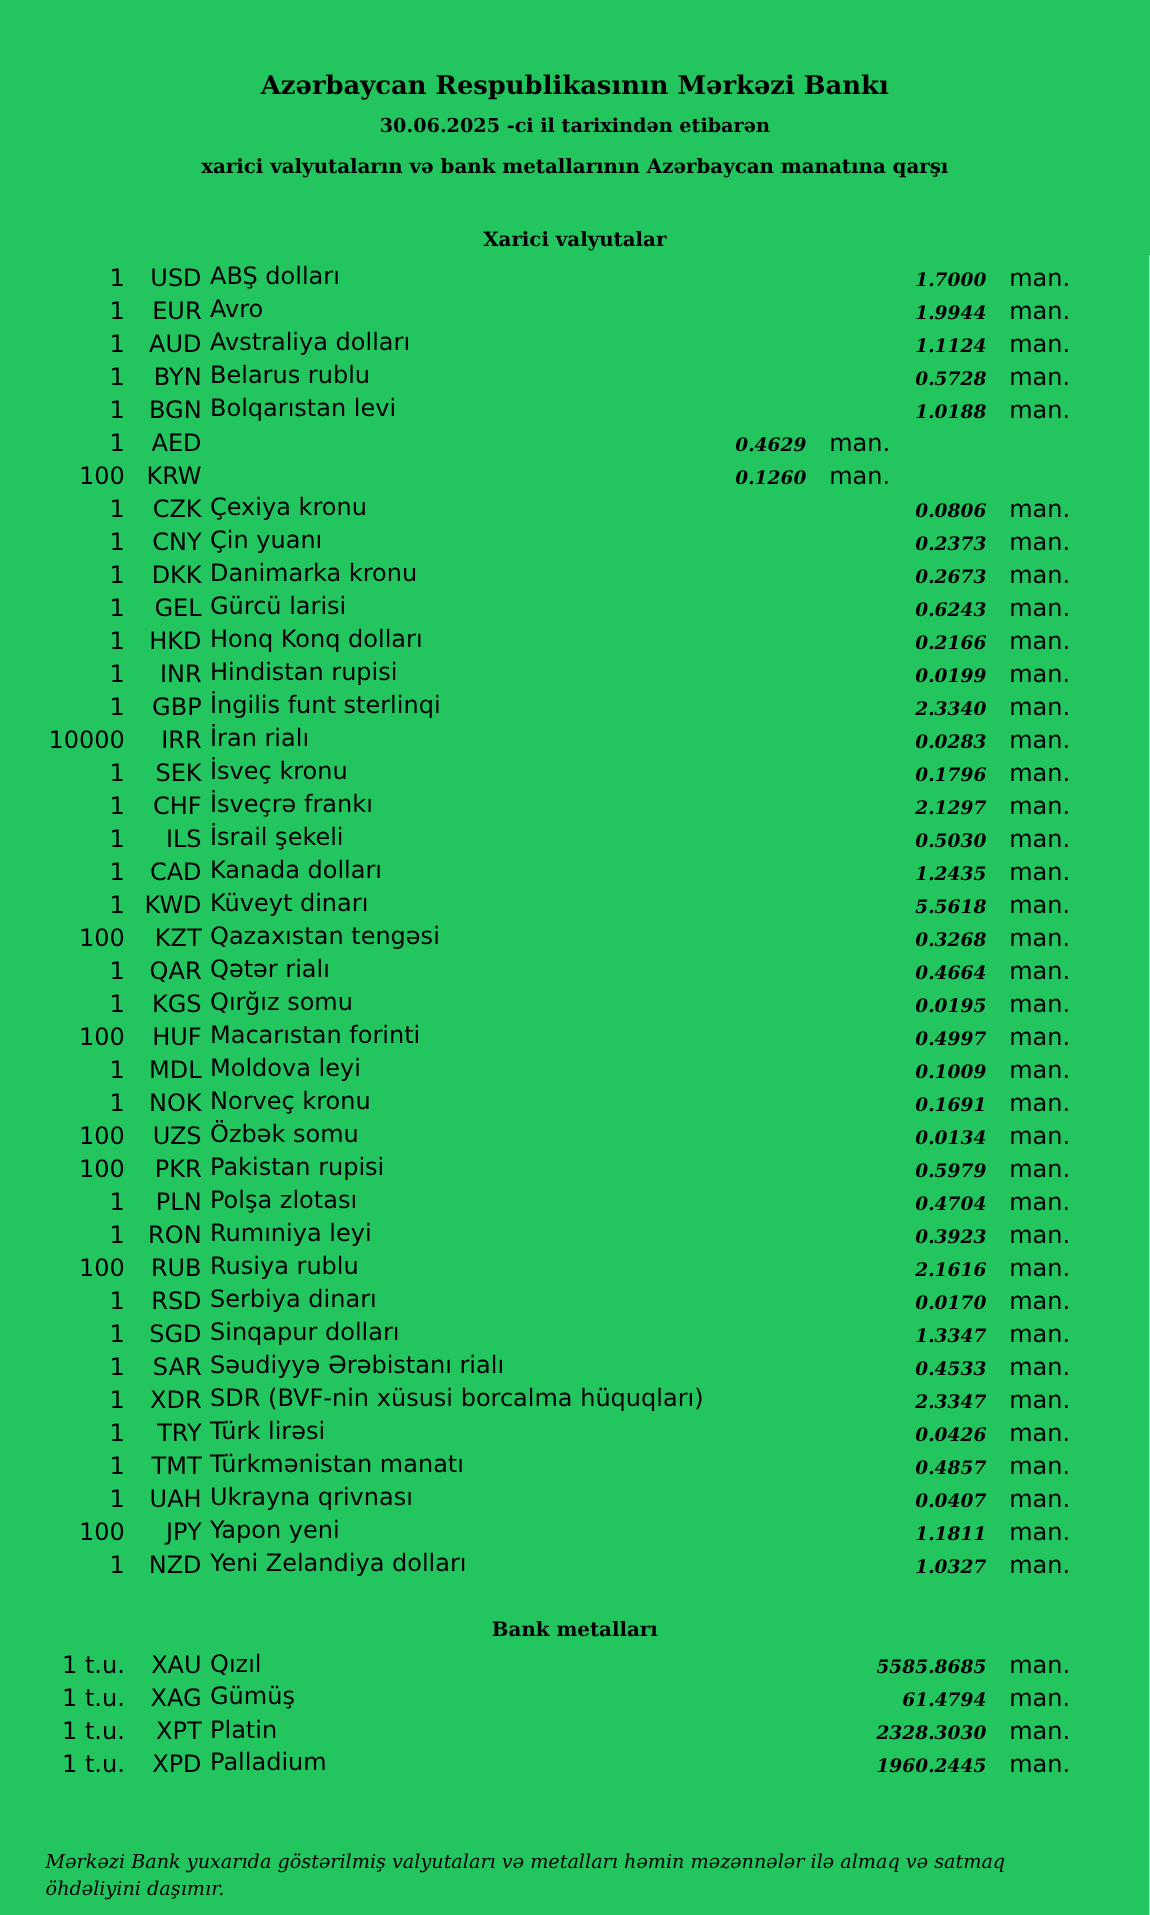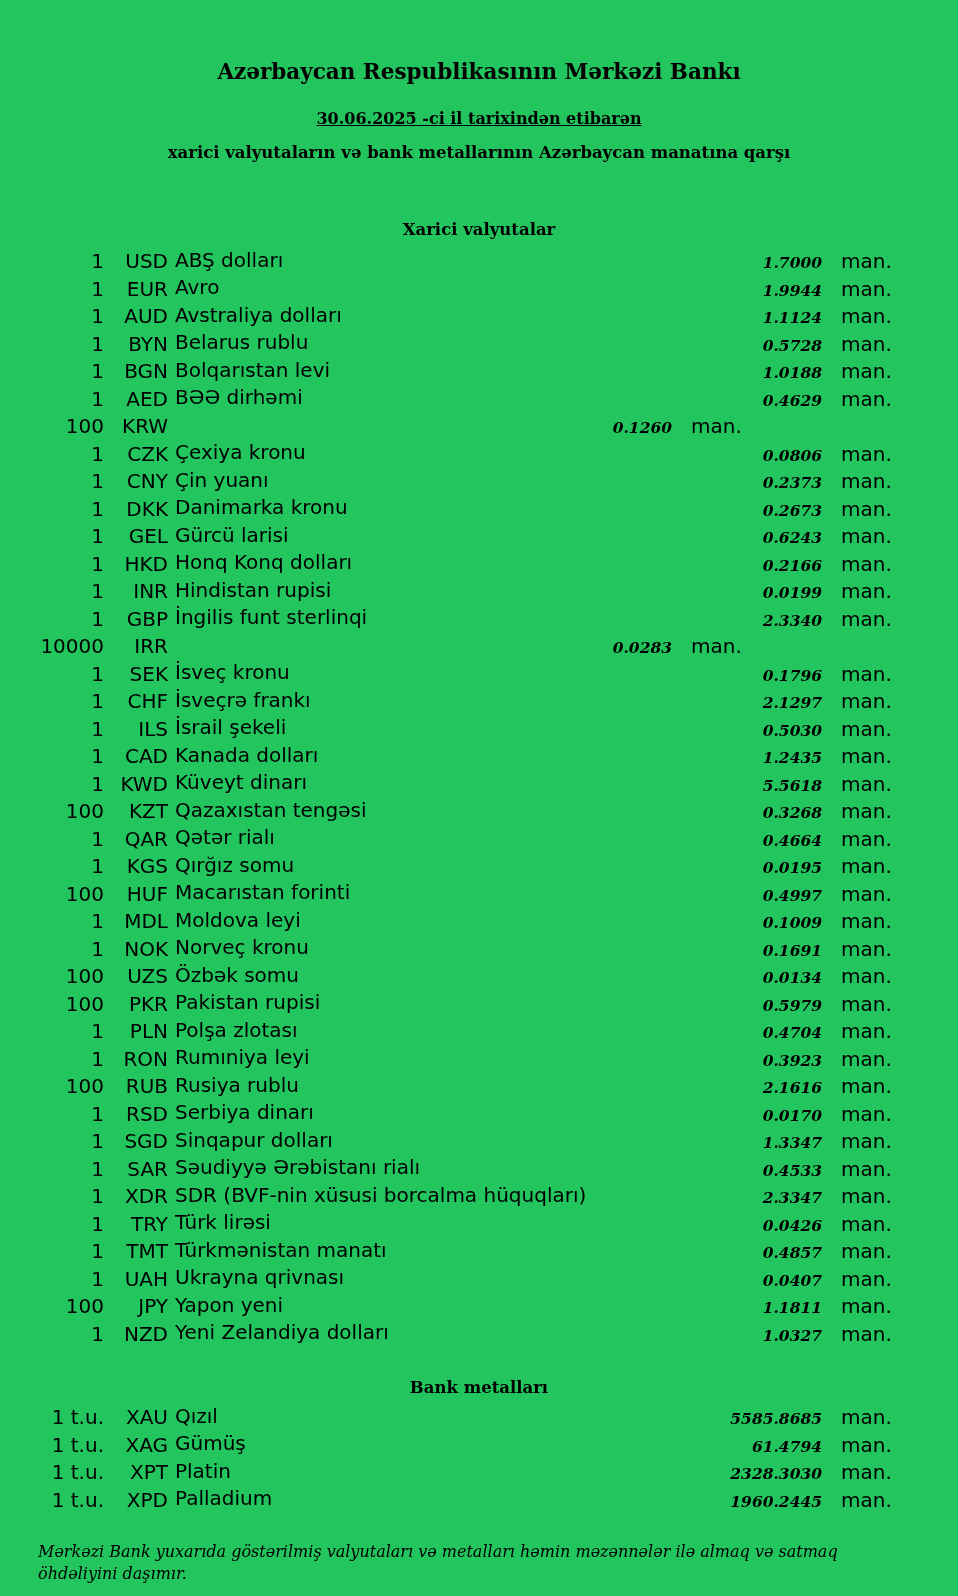--- a/index.html
+++ b/index.html
@@ -16,42 +16,41 @@
   }
   .doc-header { text-align: center; }
   .doc-title {
     padding-top: 58px;
     font-family: "DejaVu Serif", serif;
     font-weight: bold;
     font-size: 21.5px;
     line-height: 28px;
   }
   .doc-date {
-    margin-top: 22px;
+    margin-top: 8px;
     font-family: "DejaVu Serif", serif;
     font-weight: bold;
     font-size: 16px;
     line-height: 21px;
-    text-decoration: underline;
   }
   .doc-subtitle {
     margin-top: 13px;
     font-family: "DejaVu Serif", serif;
     font-weight: bold;
     font-size: 16.5px;
     line-height: 22px;
   }
   .section-title {
     text-align: center;
     font-family: "DejaVu Serif", serif;
     font-weight: bold;
     font-size: 16.5px;
     line-height: 22px;
   }
-  .section-title.currencies { margin-top: 55px; }
+  .section-title.currencies { margin-top: 39px; }
   .section-title.metals { margin-top: 29px; }
   .rate-table { margin-top: 7px; width: 100%; }
   .rate-table.metals-table { margin-top: 5px; }
   .rate-row {
     display: grid;
     grid-template-columns: 104px 64px 1fr 150px 67px;
     padding-right: 69px;
     height: 27.5px;
     align-items: baseline;
     line-height: 27.5px;
@@ -147,21 +146,20 @@
     <span class="cell-qty">1</span>
     <span class="cell-code">BGN</span>
     <span class="cell-name">Bolqarıstan levi</span>
     <span class="cell-rate">1.0188</span>
     <span class="cell-unit">man.</span>
   </div>
 
   <div class="rate-row">
     <span class="cell-qty">1</span>
     <span class="cell-code">AED</span>
-    <span class="cell-name">BƏƏ dirhəmi</span>
     <span class="cell-rate">0.4629</span>
     <span class="cell-unit">man.</span>
   </div>
 
   <div class="rate-row">
     <span class="cell-qty">100</span>
     <span class="cell-code">KRW</span>
     <span class="cell-rate">0.1260</span>
     <span class="cell-unit">man.</span>
   </div>
@@ -218,20 +216,21 @@
     <span class="cell-qty">1</span>
     <span class="cell-code">GBP</span>
     <span class="cell-name">İngilis funt sterlinqi</span>
     <span class="cell-rate">2.3340</span>
     <span class="cell-unit">man.</span>
   </div>
 
   <div class="rate-row">
     <span class="cell-qty">10000</span>
     <span class="cell-code">IRR</span>
+    <span class="cell-name">İran rialı</span>
     <span class="cell-rate">0.0283</span>
     <span class="cell-unit">man.</span>
   </div>
 
   <div class="rate-row">
     <span class="cell-qty">1</span>
     <span class="cell-code">SEK</span>
     <span class="cell-name">İsveç kronu</span>
     <span class="cell-rate">0.1796</span>
     <span class="cell-unit">man.</span>

